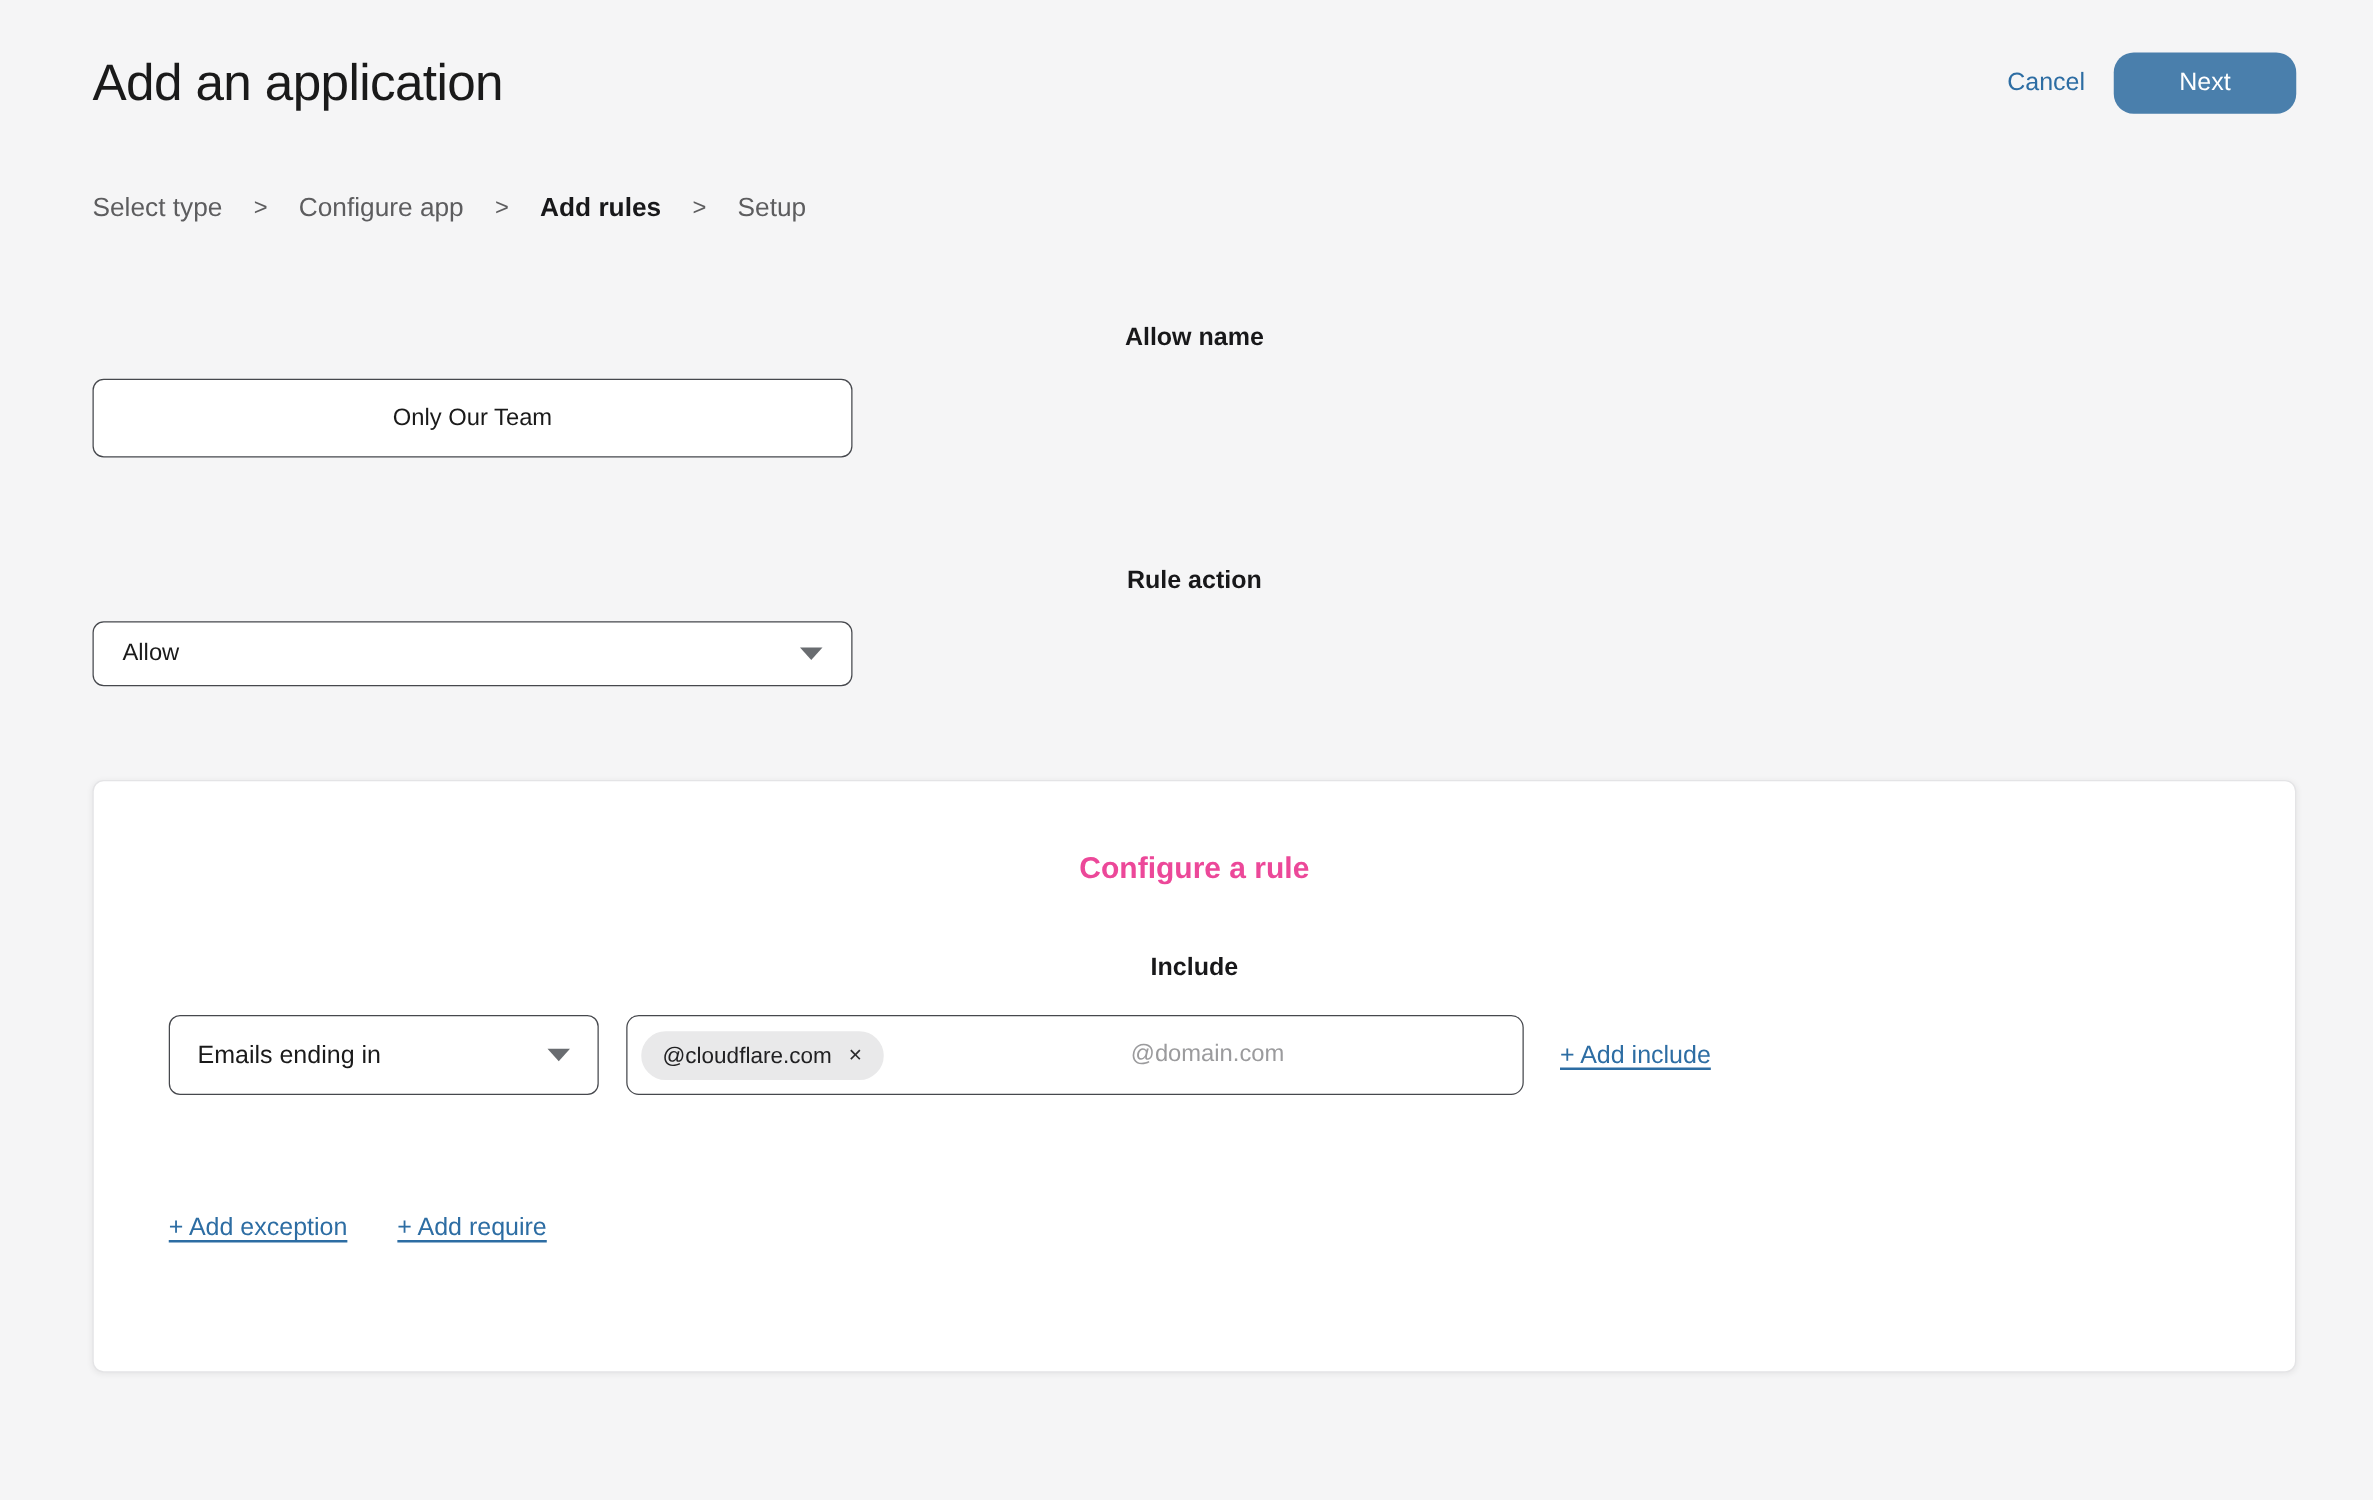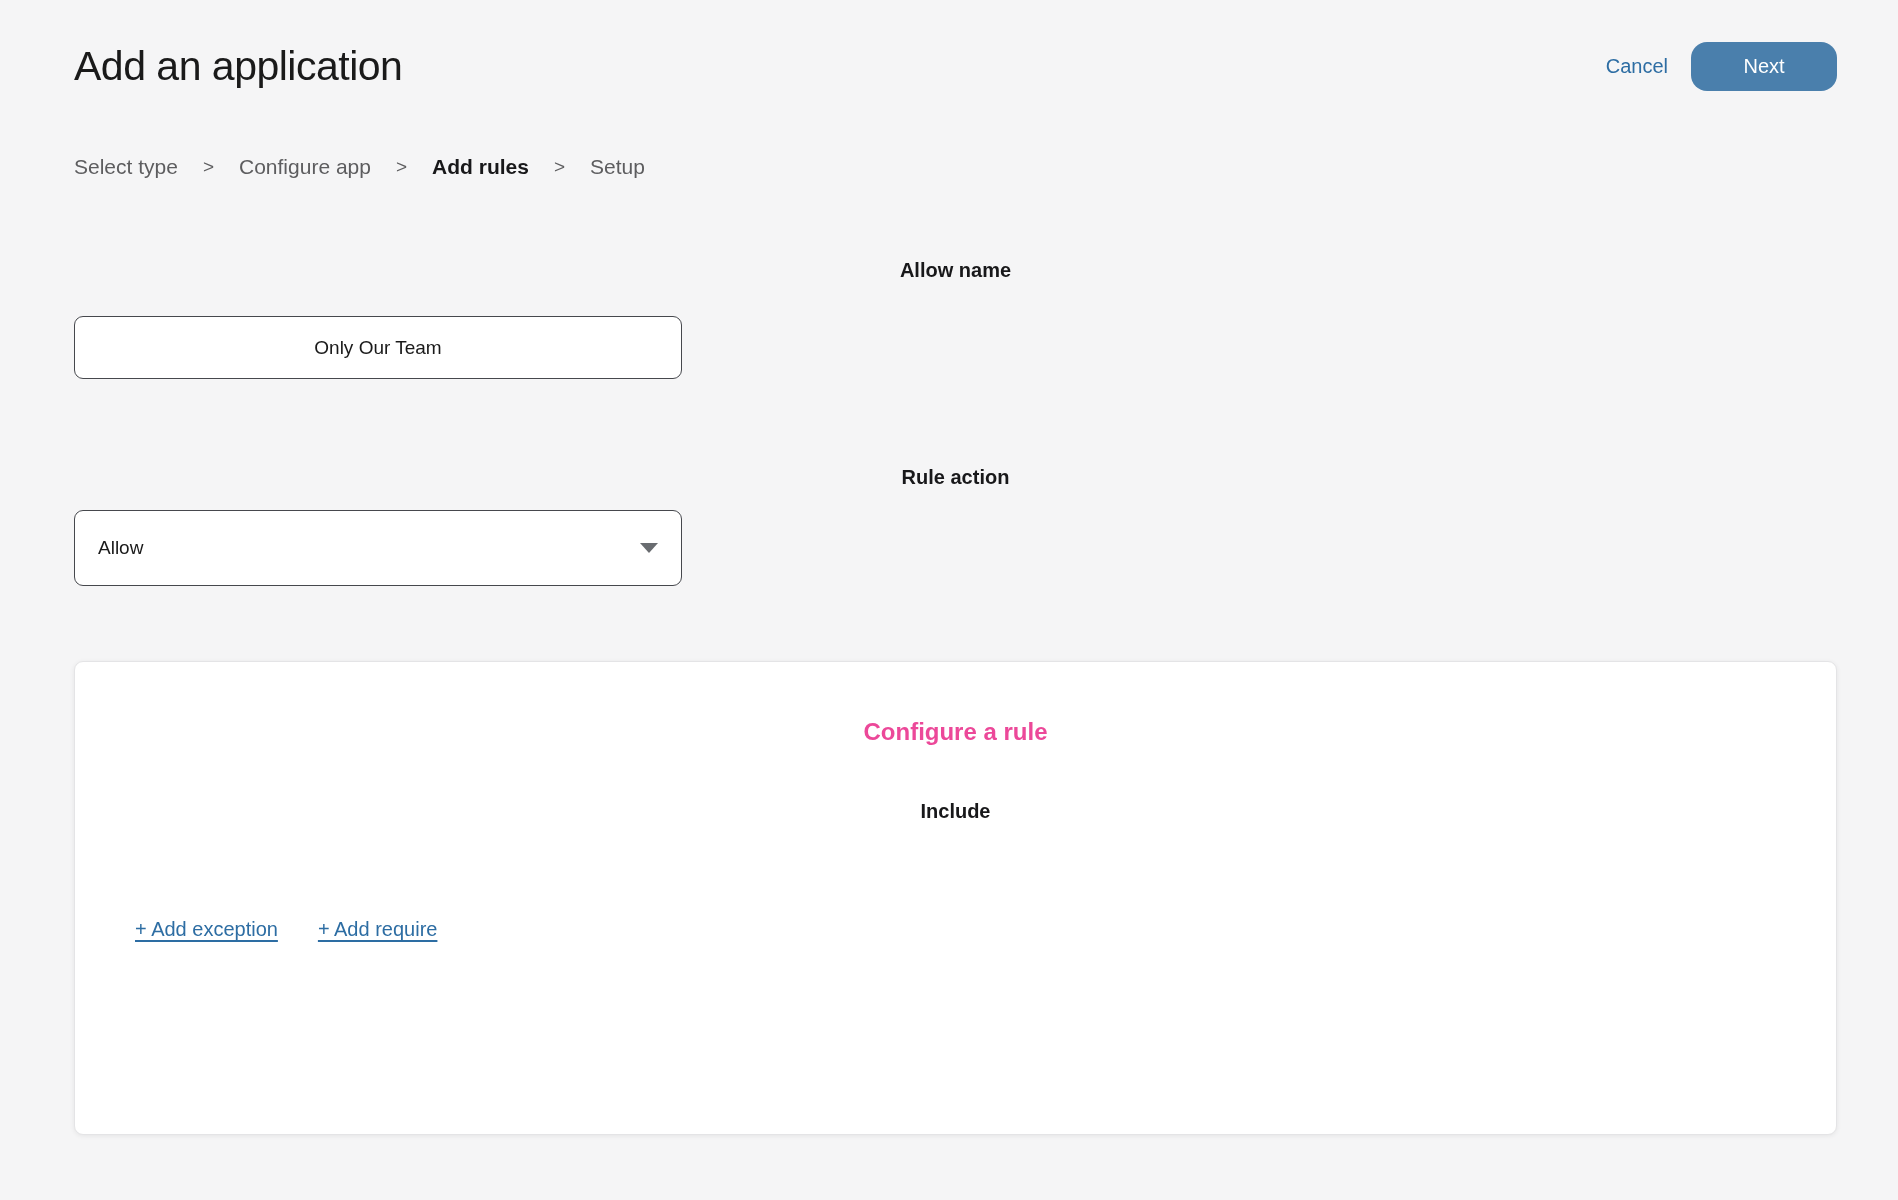--- a/index.html
+++ b/index.html
@@ -30,26 +30,26 @@
   .breadcrumb { margin-top: 64px; display: flex; align-items: center; font-size: 21px; color: #5d5d5f; }
   .breadcrumb .crumb { cursor: pointer; }
   .breadcrumb .crumb.active { color: #18181a; font-weight: 700; }
   .breadcrumb .sep { margin: 0 25px; font-size: 19px; color: #5d5d5f; }
 
   
   .field-label { font-size: 20px; font-weight: 700; color: #18181a; }
   .rule-name-label { margin-top: 80px; }
   .rule-action-label { margin-top: 87px; }
   .text-input {
-    display: block; margin-top: 34px; width: 608px; height: 63px;
+    display: block; margin-top: 21px; width: 608px; height: 63px;
     border: 1px solid #46484d; border-radius: 9px; background: #ffffff;
     font-family: inherit; font-size: 19px; color: #1a1a1a; padding: 0 21px; outline: none;
   }
   .select-box {
-    margin-top: 21px; width: 608px; height: 76px; background: #ffffff;
+    margin-top: 21px; width: 608px; height: 52px; background: #ffffff;
     border: 1px solid #46484d; border-radius: 9px;
     display: flex; align-items: center; justify-content: space-between;
     padding: 0 23px; font-size: 19px; cursor: pointer;
   }
   .caret {
     width: 0; height: 0;
     border-left: 9px solid transparent; border-right: 9px solid transparent;
     border-top: 10px solid #696c70;
   }
 
@@ -128,20 +128,36 @@
   <div class="field-label rule-action-label">Rule action</div>
   <div class="select-box">
     <span>Allow</span>
     <span class="caret"></span>
   </div>
 
   <section class="card">
     <h2 class="card-title">Configure a rule</h2>
     <div class="include-label">Include</div>
 
+    <div class="rule-row">
+      <div class="selector-box">
+        <span>Emails ending in</span>
+        <span class="caret"></span>
+      </div>
+
+      <div class="tag-input">
+        <span class="chip">
+          <span>@cloudflare.com</span>
+          <button class="chip-x">✕</button>
+        </span>
+        <input class="ghost-input" type="text" placeholder="@domain.com" style="">
+      </div>
+
+      <a class="link add-include">+ Add include</a>
+    </div>
 
     <div class="links-row">
       <a class="link">+ Add exception</a>
       <a class="link add-require">+ Add require</a>
     </div>
   </section>
 
 </div>
 
 </body></html>

